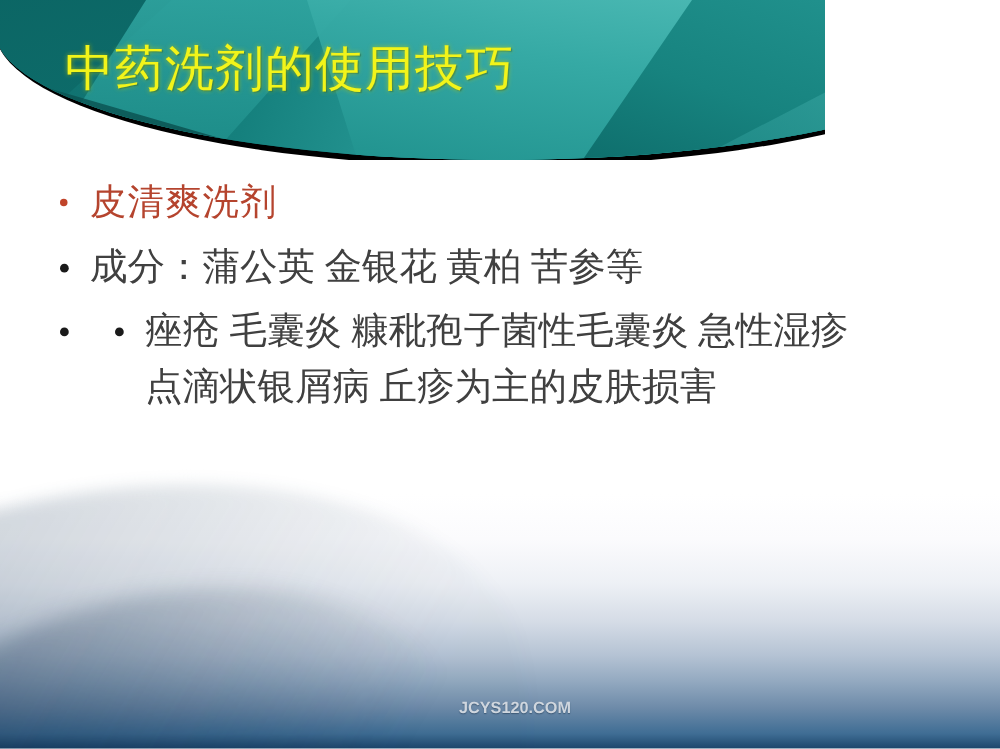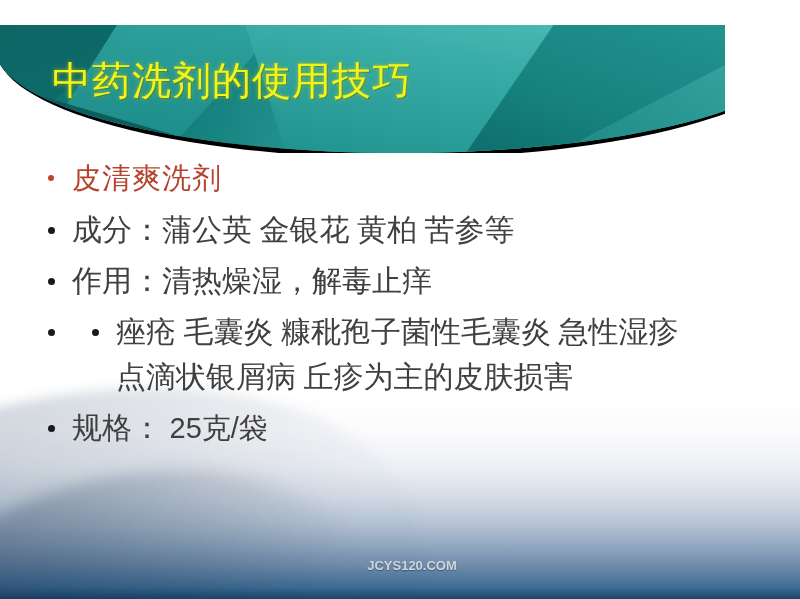--- a/index.html
+++ b/index.html
@@ -55,23 +55,22 @@
     position:absolute;
     left:-120px;top:470px;
     width:520px;height:300px;
     border-radius:60% 40% 50% 50% / 70% 60% 40% 30%;
     background:linear-gradient(120deg, rgba(12,40,70,0.35), rgba(12,40,70,0.0) 75%);
     filter:blur(8px);
   }
 
   
   .banner{
-    position:absolute;left:0;top:0;width:725px;height:128px;
-    overflow:hidden;
-    margin-top:25px;
+    position:absolute;left:0;top:0;width:660px;height:128px;
+    overflow:hidden;
   }
   .banner-inner{
     position:absolute;left:-4px;top:-62px;
     width:808px;height:190px;
     border-bottom-left-radius:50% 56%;
     border-bottom-right-radius:50% 56%;
     background:#0e6f6d;
     border-bottom:5px solid #000000;
     overflow:hidden;
   }
@@ -135,21 +134,21 @@
   .bullet.accent{
     color:#b5442e;
     font-size:29px;
     letter-spacing:1px;
   }
   .bullet.accent .dot{
     background:#c0442a;
     width:6px;height:6px;
     top:19px;
   }
-  .bullet.b1{margin-top:16px;}
+  .bullet.b1{margin-top:0;}
   .bullet .line2{
     display:block;
     padding-left:0;
     white-space:nowrap;
   }
   .bullet.multi{white-space:normal;margin-left:44px;}
   .num{font-family:"Liberation Sans", sans-serif;font-size:29px;}
 
   
   .watermark{
@@ -193,38 +192,29 @@
     <div class="bullet accent b1">
       <span class="dot"></span>
       <span>皮清爽洗剂</span>
     </div>
 
     <div class="bullet">
       <span class="dot"></span>
       <span>成分：蒲公英  金银花  黄柏  苦参等</span>
     </div>
 
-    <div class="bullet">
-      <span class="dot"></span>
-      <span>作用：清热燥湿，解毒止痒</span>
-    </div>
 
     <div class="bullet">
       <span class="dot"></span>
     </div>
 
     <div class="bullet multi">
       <span class="dot"></span>
       <span>痤疮 毛囊炎 糠秕孢子菌性毛囊炎 急性湿疹</span>
       <span class="line2">点滴状银屑病 丘疹为主的皮肤损害</span>
     </div>
 
-    <div class="bullet">
-      <span class="dot"></span>
-      <span>规格：</span>
-      <span class="num">25克/袋</span>
-    </div>
 
   </div>
 
   <div class="watermark">JCYS120.COM</div>
 
 </div>
 
 </body></html>

